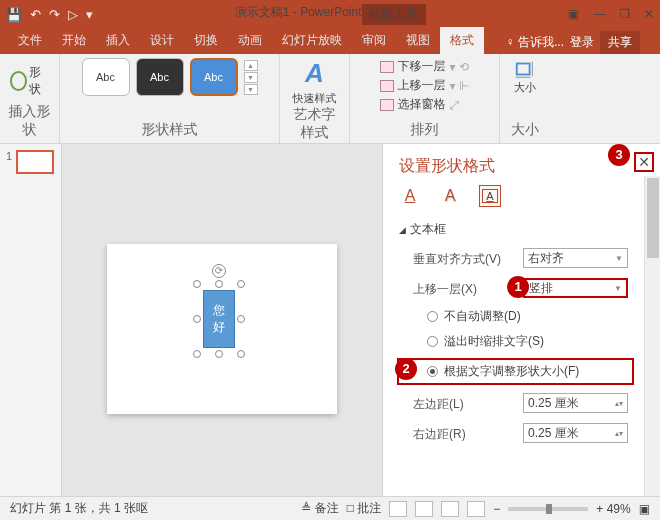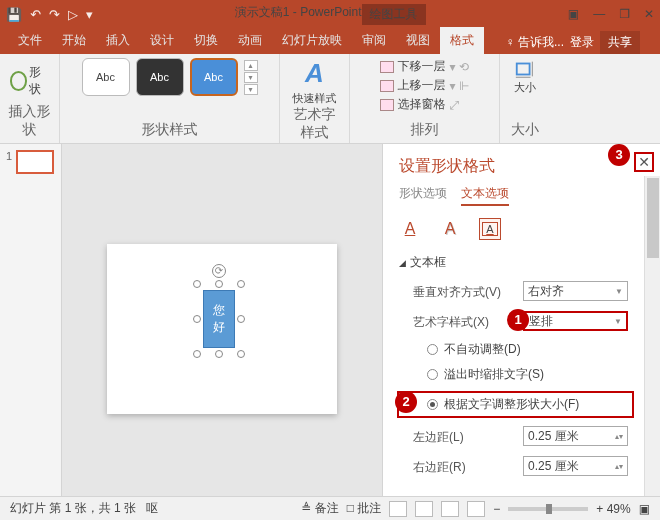--- a/index.html
+++ b/index.html
@@ -63,21 +63,21 @@
 .frow .dd{width:105px;height:20px;border:1px solid #aaa;display:flex;align-items:center;justify-content:space-between;padding:0 4px;font-size:11px;background:#fff}
 .frow .dd.hl{border:2px solid #c00000}
 .frow .dd .car{font-size:8px;color:#888}
 .radio{width:11px;height:11px;border:1px solid #888;border-radius:50%;margin-right:6px;display:inline-block;vertical-align:middle;position:relative}
 .radio.on::after{content:"";position:absolute;left:2px;top:2px;width:5px;height:5px;background:#555;border-radius:50%}
 .rrow{padding-left:28px;margin-bottom:8px;font-size:12px;color:#555}
 .rrow.hl{border:2px solid #c00000;padding:3px 3px 3px 28px;margin-left:-2px;margin-right:10px}
 .callout{position:absolute;width:22px;height:22px;background:#c00000;border-radius:50%;color:#fff;text-align:center;line-height:22px;font-weight:bold;font-size:13px}
 .scroll{position:absolute;right:0;top:32px;bottom:0;width:16px;background:#f0f0f0;border-left:1px solid #ddd}
 .scroll .bar{position:absolute;left:2px;top:2px;width:12px;height:80px;background:#c8c8c8}
-.status{height:24px;background:#f1f1f1;border-top:1px solid #d4d4d4;display:flex;align-items:center;padding:0 10px;font-size:11px;color:#666;gap:10px}
+.status{height:24px;background:#f1f1f1;border-top:1px solid #d4d4d4;display:flex;align-items:center;padding:0 10px;font-size:11px;color:#666;}
 .status .right{margin-left:auto;display:flex;gap:8px;align-items:center}
 .status .vbtn{width:18px;height:16px;border:1px solid #bbb;background:#fff}
 .status .zslider{width:80px;height:4px;background:#ccc;position:relative}
 .status .zslider::after{content:"";position:absolute;left:38px;top:-3px;width:6px;height:10px;background:#888}
 </style>
 </head>
 <body>
 
 <div class="titlebar">
   <div class="qat">
@@ -207,44 +207,40 @@
           <span style="color:#fff">好</span>
         </div>
       </div>
     </div>
   </div>
 
   <div class="pane">
     <div class="callout3">3</div>
     <div class="closex">✕</div>
     <h3>设置形状格式</h3>
-    <div class="subtabs">
-      <div class="st">形状选项</div>
-      <div class="st active">文本选项</div>
-    </div>
     <div class="icons">
       <div class="ic">A</div>
       <div class="ic" style="text-decoration:none;text-shadow:1px 1px #ccc">A</div>
       <div class="ic sel">
           <span style="border:1px solid #bb4a2e;padding:0 3px;font-size:11px">A</span>
         </div>
     </div>
     <div class="section-hd">
       <span class="tri">◢</span>
       <span>文本框</span>
     </div>
     <div class="frow">
       <div class="flabel">垂直对齐方式(V)</div>
       <div class="dd">
           <span>右对齐</span>
           <span class="car">▼</span>
         </div>
     </div>
     <div class="frow">
-      <div class="flabel">艺术字样式(X)</div>
+      <div class="flabel">上移一层(X)</div>
       <div class="callout" style="left:108px;top:-2px">1</div>
       <div class="dd hl">
           <span>竖排</span>
           <span class="car">▼</span>
         </div>
     </div>
     <div class="rrow"><span class="radio"></span><span>不自动调整(D)</span></div>
     <div class="rrow"><span class="radio"></span><span>溢出时缩排文字(S)</span></div>
     <div style="position:relative">
       <div class="callout" style="left:-4px;top:0">2</div>

